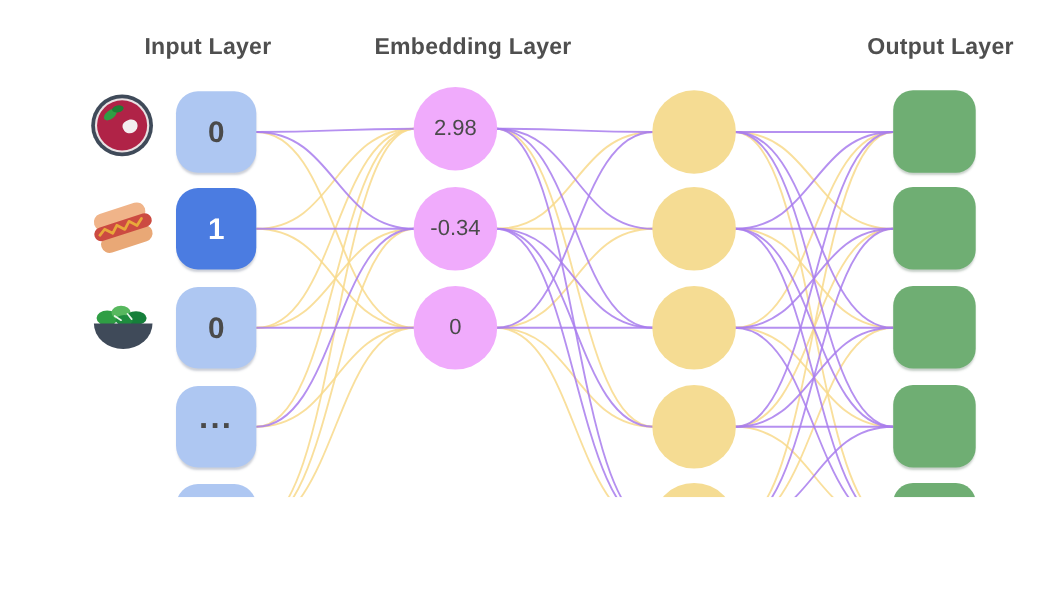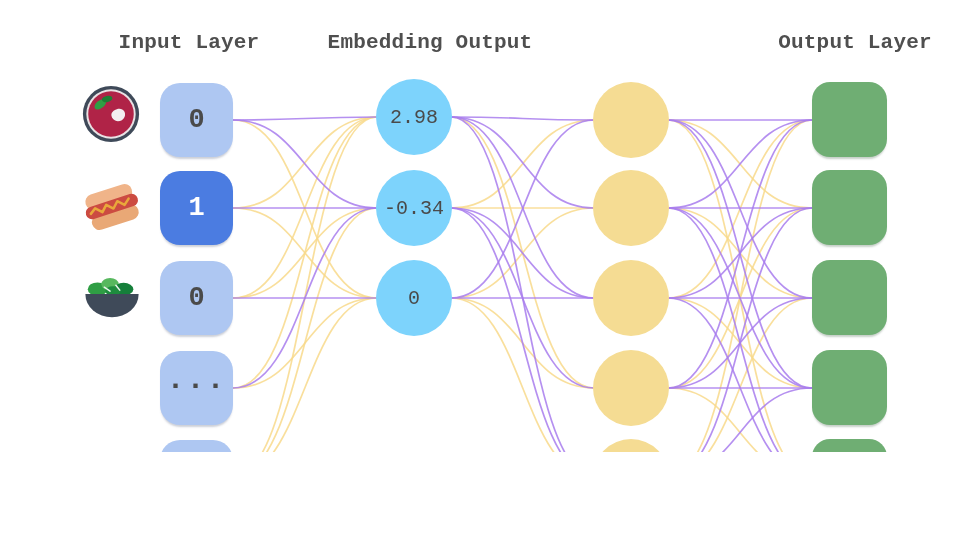--- a/index.html
+++ b/index.html
@@ -1,35 +1,35 @@
 <!DOCTYPE html>
 <html><head>
 <meta charset="utf-8">
 <style>
   html,body{margin:0;padding:0;background:#ffffff;}
   .canvas{
     position:relative;width:960px;height:452px;overflow:hidden;background:#ffffff;
-    font-family:Liberation Mono, monospace;
+    font-family:Liberation Sans, sans-serif;
     border-radius:17px;
   }
   .layer-title{
     position:absolute;top:31px;width:240px;text-align:center;
     font-size:21px;font-weight:bold;color:#4f4f4f;letter-spacing:.2px;
   }
   #edges{position:absolute;left:0;top:0;}
   .node{position:absolute;display:flex;align-items:center;justify-content:center;box-sizing:border-box;}
   .input-box{
     left:160px;width:73px;height:74px;border-radius:20px;background:#aec7f2;
     color:#4a4a4a;font-size:27px;font-weight:bold;
     box-shadow:0 3px 2px -1px rgba(90,100,125,.30);
   }
   .input-box.active{background:#4b7ce1;color:#ffffff;}
   .input-box.dots span{display:inline-block;transform:translateY(-8px);font-size:30px;letter-spacing:2px;}
   .emb-circle{
-    left:376px;width:76px;height:76px;border-radius:50%;background:#7dd3fc;
+    left:376px;width:76px;height:76px;border-radius:50%;background:#f0abfc;
     color:#4a4a4a;font-size:20px;font-weight:400;
   }
   .hid-circle{
     left:593px;width:76px;height:76px;border-radius:50%;background:#f5dc93;
   }
   .out-square{
     left:812px;width:75px;height:75px;border-radius:18px;background:#6fae73;
     box-shadow:0 3px 2px -1px rgba(70,100,75,.30);
   }
   .food-icon{position:absolute;width:62px;height:62px;}
@@ -91,21 +91,21 @@
       <path d="M 668 298 C 740 298, 740 477, 812 477" fill="none" stroke="#a87ced" stroke-width="1.7" stroke-opacity="0.85"></path>
       <path d="M 668 388 C 740 388, 740 120, 812 120" fill="none" stroke="#a87ced" stroke-width="1.7" stroke-opacity="0.85"></path>
       <path d="M 668 388 C 740 388, 740 298, 812 298" fill="none" stroke="#a87ced" stroke-width="1.7" stroke-opacity="0.85"></path>
       <path d="M 668 388 C 740 388, 740 388, 812 388" fill="none" stroke="#a87ced" stroke-width="1.7" stroke-opacity="0.85"></path>
       <path d="M 668 477 C 740 477, 740 208, 812 208" fill="none" stroke="#a87ced" stroke-width="1.7" stroke-opacity="0.85"></path>
       <path d="M 668 477 C 740 477, 740 388, 812 388" fill="none" stroke="#a87ced" stroke-width="1.7" stroke-opacity="0.85"></path>
       <path d="M 668 477 C 740 477, 740 477, 812 477" fill="none" stroke="#a87ced" stroke-width="1.7" stroke-opacity="0.85"></path>
     </svg>
 
   <div class="layer-title" style="left:69px">Input Layer</div>
-  <div class="layer-title" style="left:310px">Embedding Output</div>
+  <div class="layer-title" style="left:310px">Embedding Layer</div>
   <div class="layer-title" style="left:735px">Output Layer</div>
 
   <svg class="food-icon" style="left:80px;top:83px" viewBox="0 0 64 64">
     <circle cx="32" cy="32" r="29" fill="#3f4a59"></circle>
     <circle cx="32" cy="32" r="25.5" fill="#e9e2e4"></circle>
     <circle cx="32" cy="32" r="23.5" fill="#b02347"></circle>
     <path d="M38 27 C44 25 48 30 46 35 C44 40 37 41 34 37 C31 33 32 29 38 27 Z" fill="#f3eef0"></path>
     <ellipse cx="21" cy="22" rx="7" ry="4" transform="rotate(-38 21 22)" fill="#2f9e44"></ellipse>
     <ellipse cx="28" cy="16.5" rx="5.5" ry="3.2" transform="rotate(-12 28 16.5)" fill="#1e7e34"></ellipse>
   </svg>

